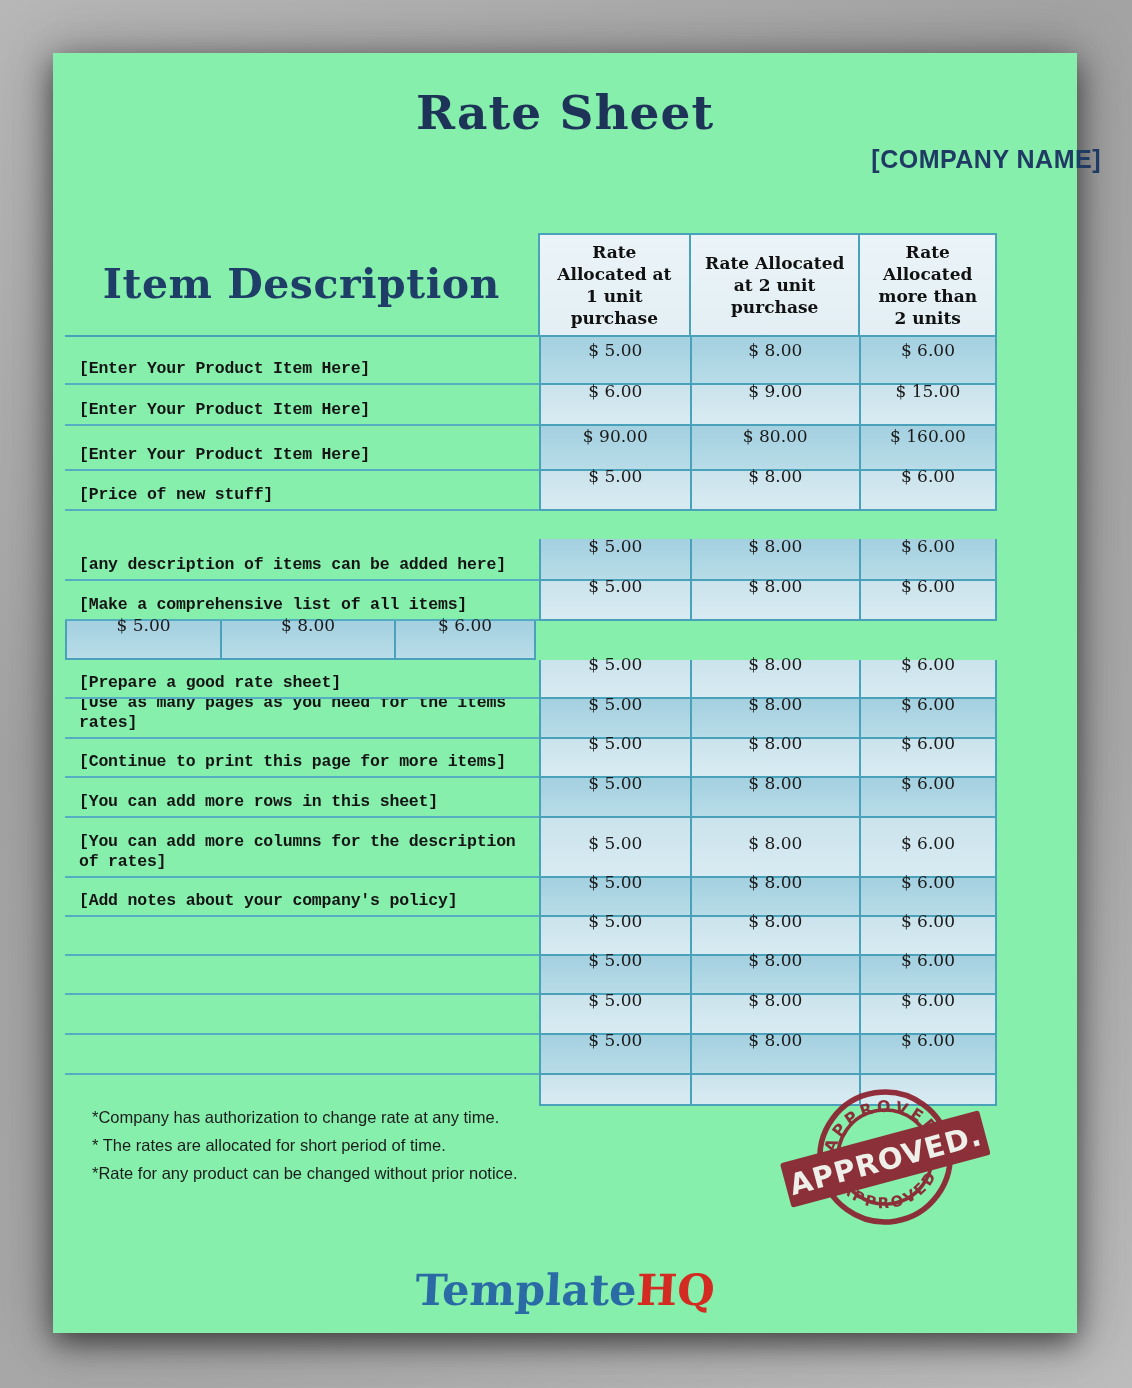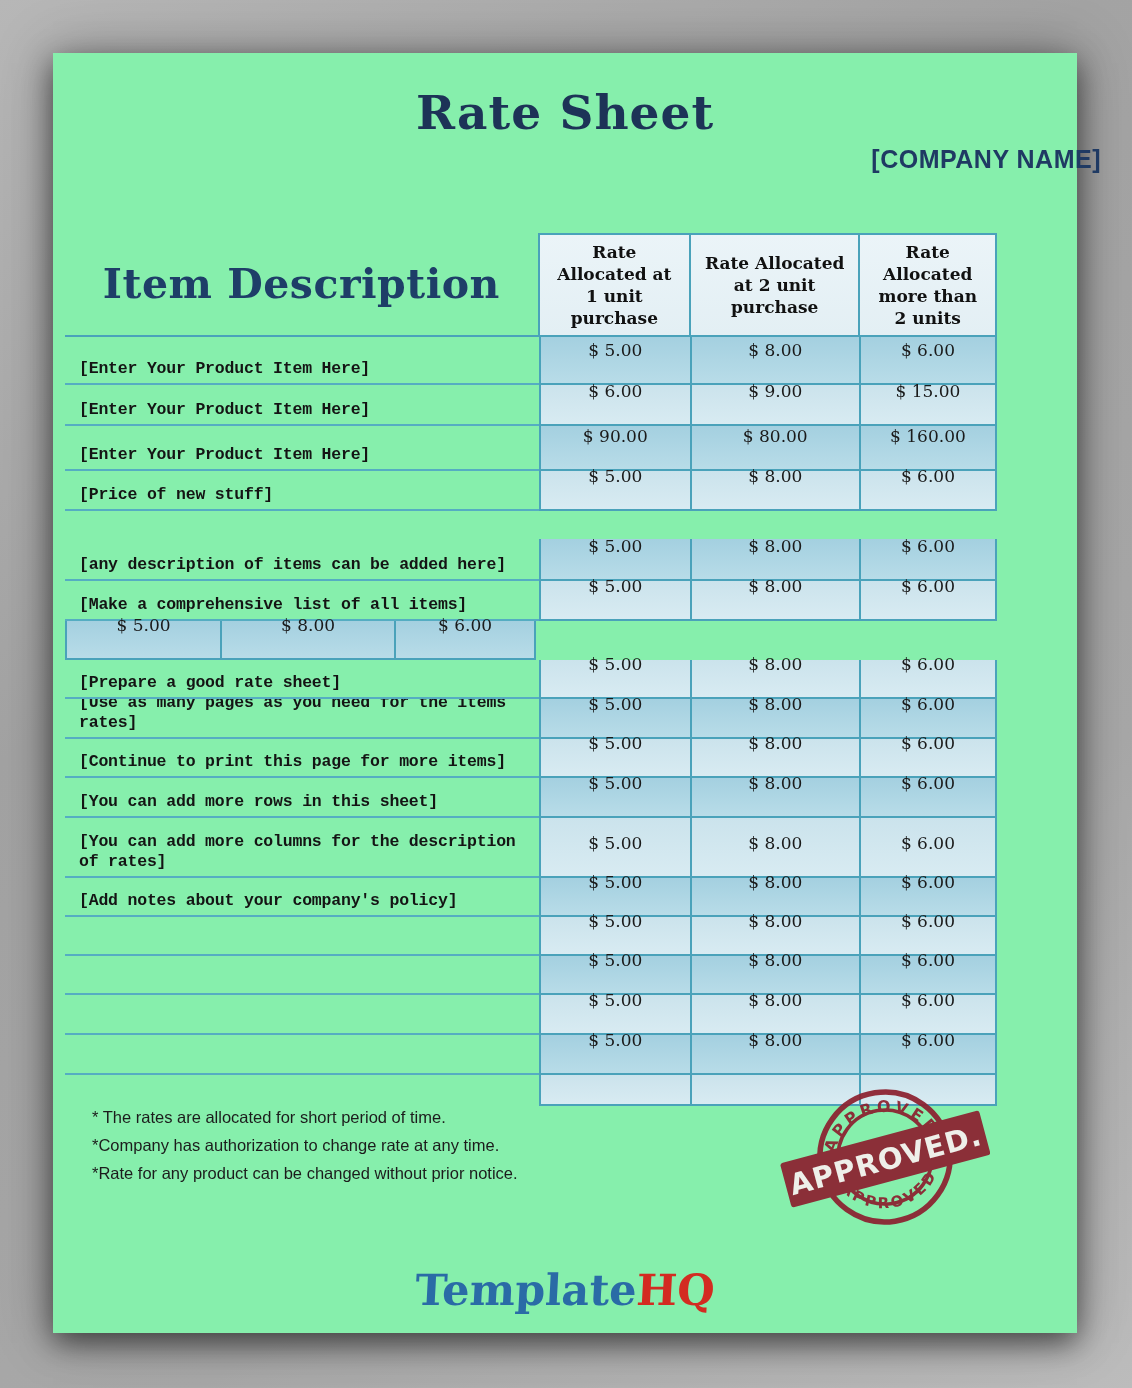--- a/index.html
+++ b/index.html
@@ -194,22 +194,22 @@
         <div class="trow light last" style="height: 31px;">
           <div class="dcell"></div>
           <div class="vcell c1"></div>
           <div class="vcell c2"></div>
           <div class="vcell c3 lastcol"></div>
         </div>
       </div>
   </div>
 
   <div class="notes">
+    <div>*Company has authorization to change rate at any time.</div>
     <div>* The rates are allocated for short period of time.</div>
-    <div>*Company has authorization to change rate at any time.</div>
     <div>*Rate for any product can be changed without prior notice.</div>
   </div>
 
   <div class="stamp">
     <svg viewBox="0 0 210 152" width="210" height="152">
       <defs>
         <path id="arcTop" d="M 52,84 A 53,53 0 0 1 158,84"></path>
         <path id="arcBot" d="M 46,68 A 59,59 0 0 0 164,68"></path>
       </defs>
       <g transform="rotate(-9 105 76)" opacity="0.93">

